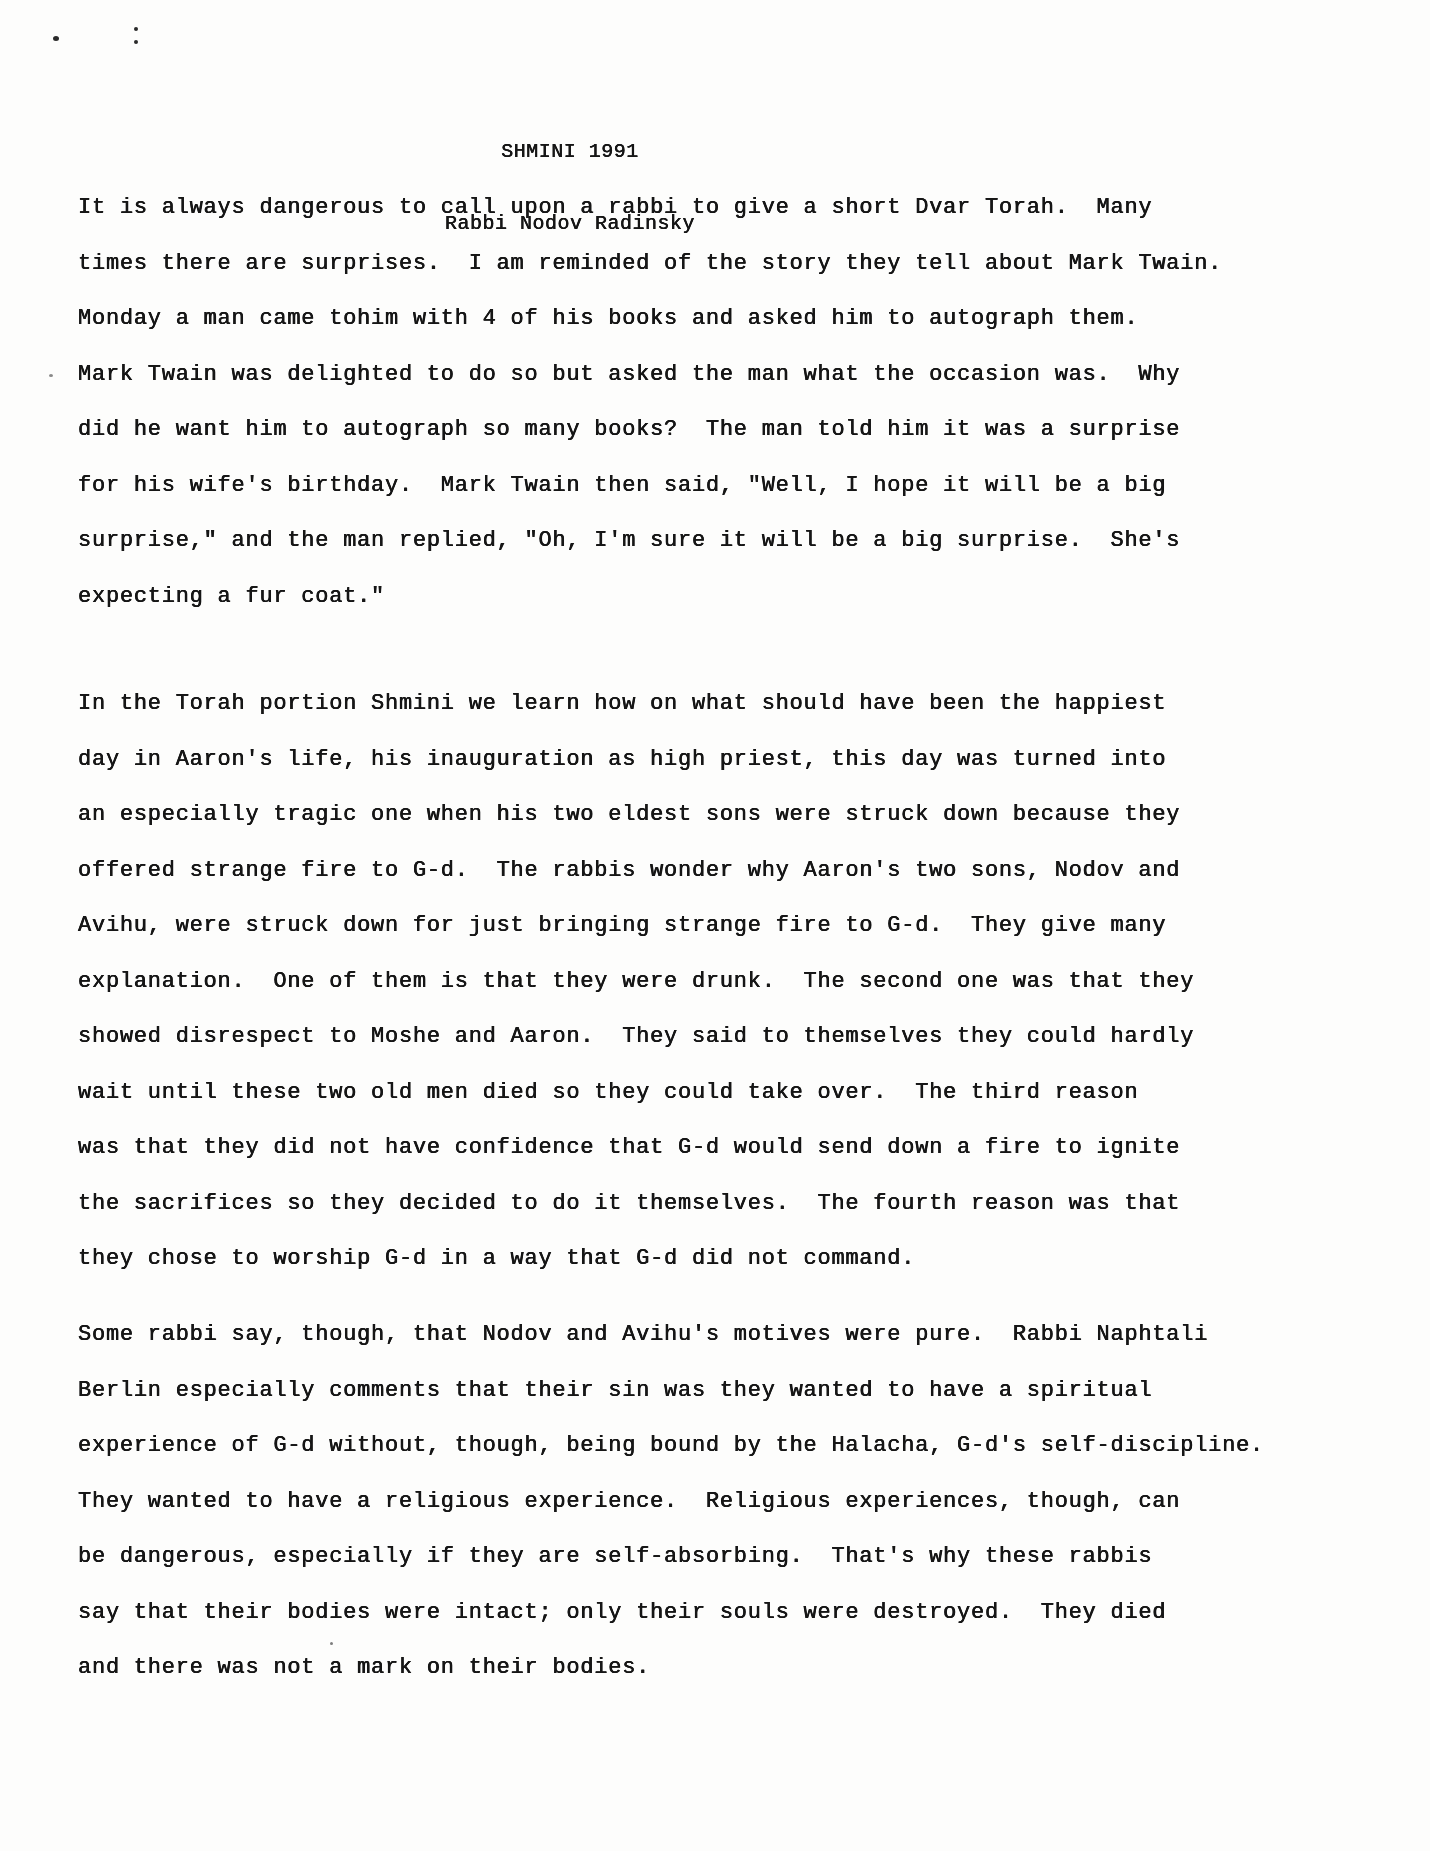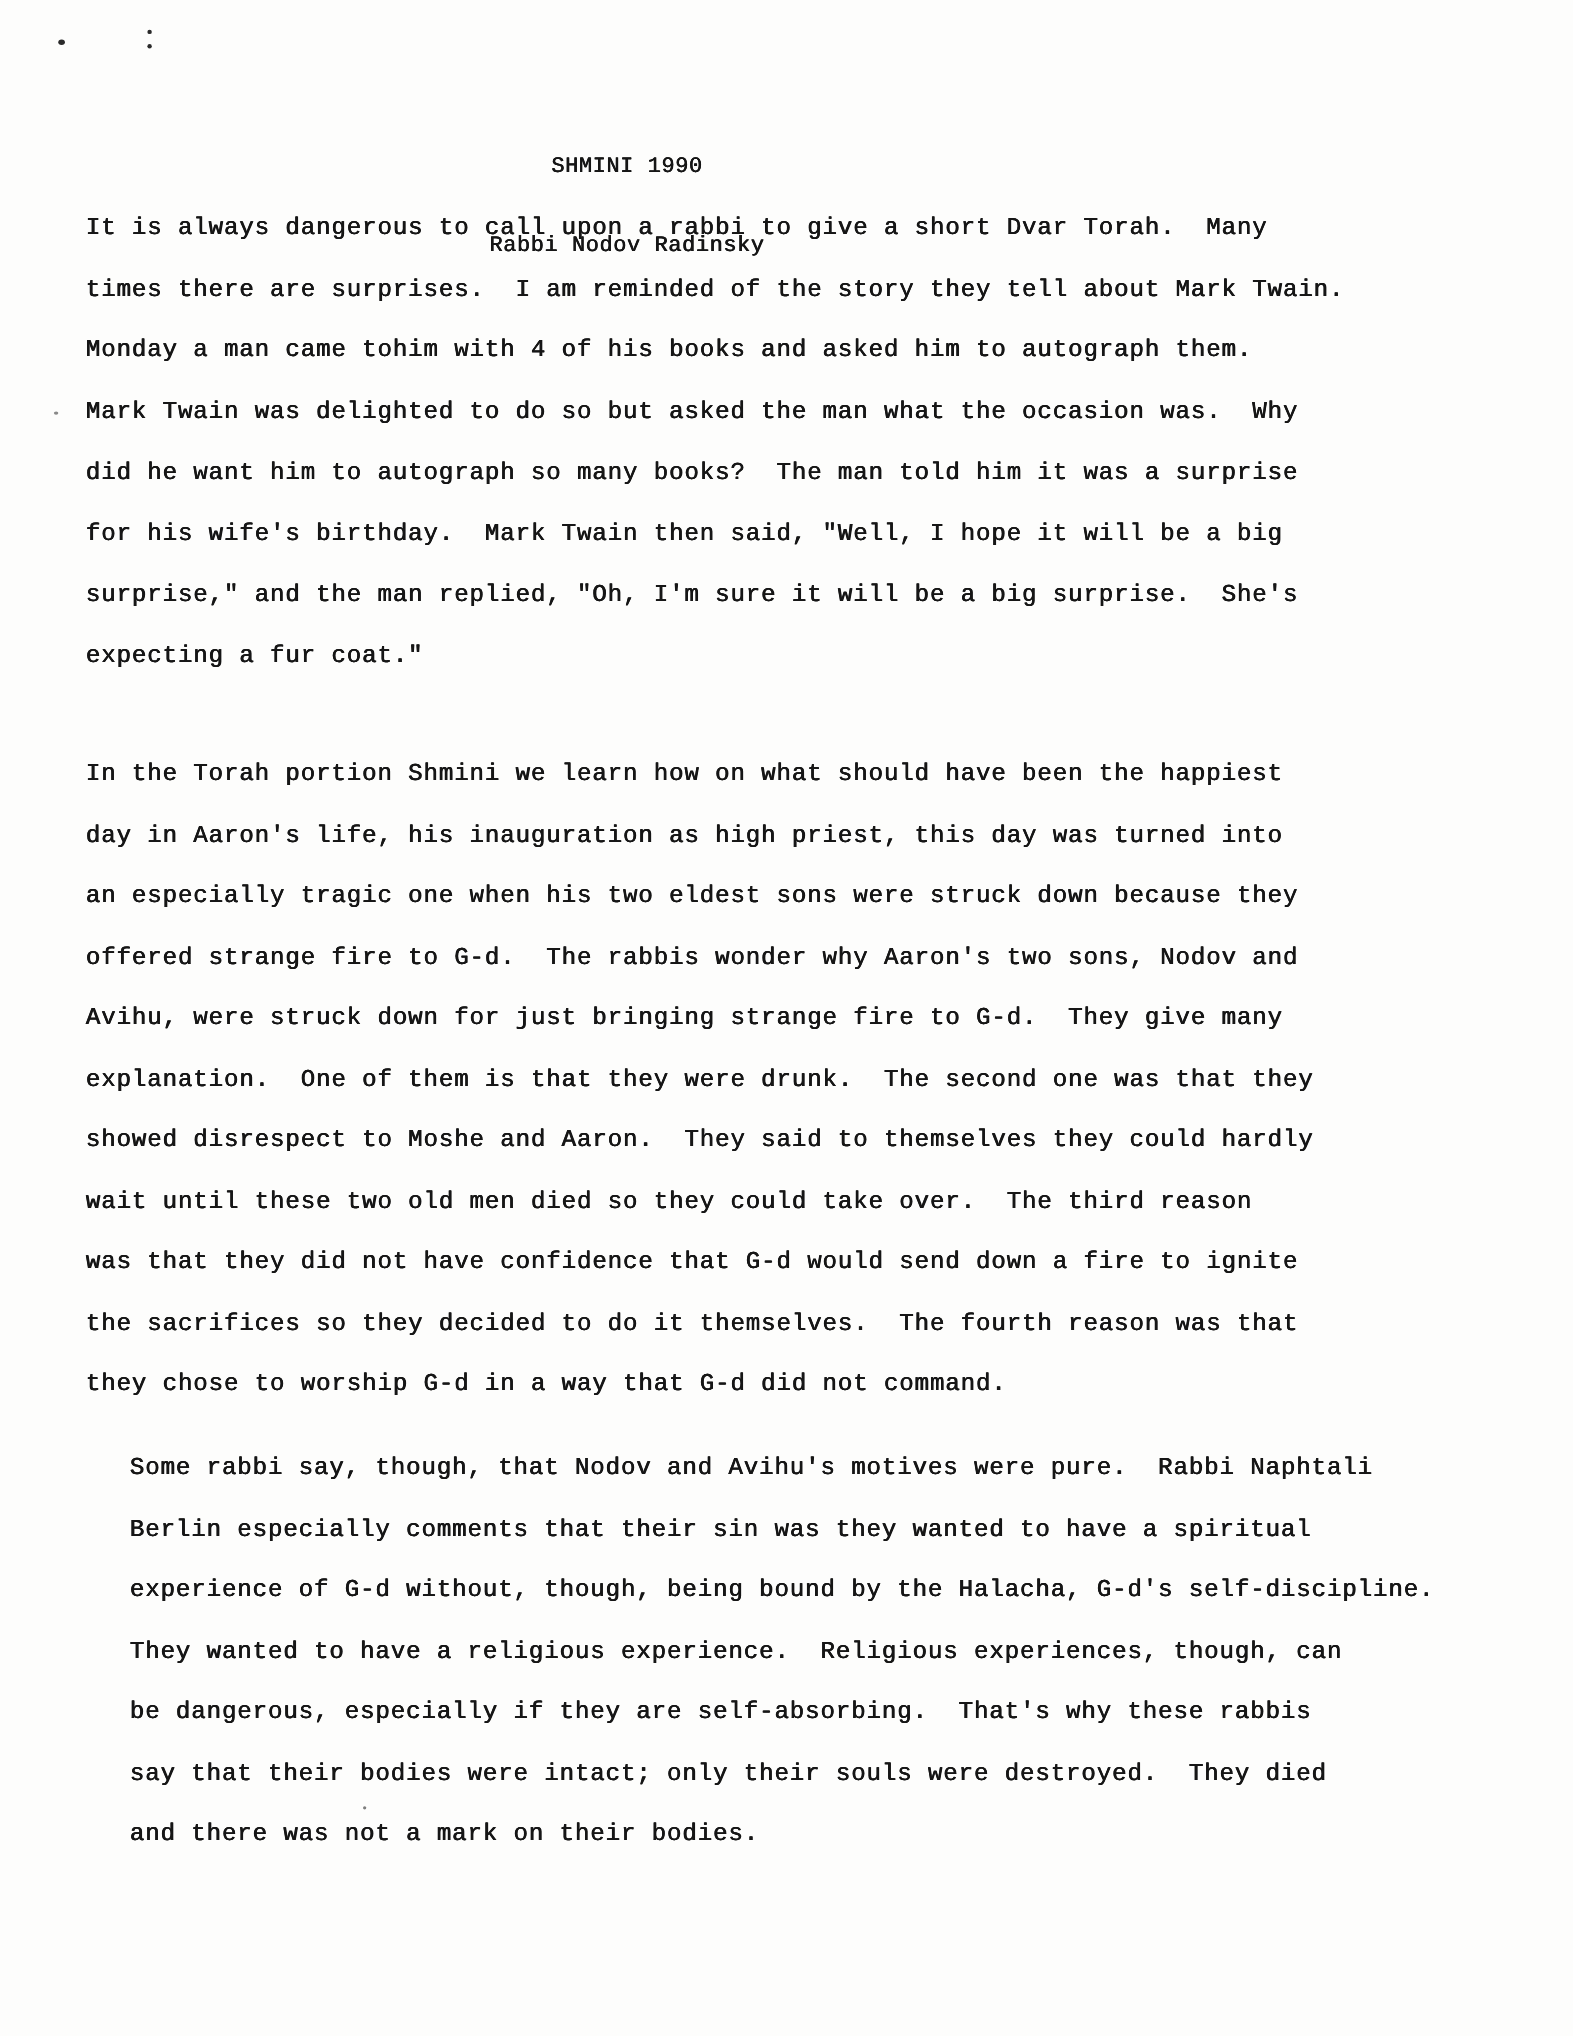--- a/index.html
+++ b/index.html
@@ -35,21 +35,21 @@
     position: absolute;
     left: 78px;
     margin: 0;
     font-size: 22px;
     line-height: 55.5px;
     letter-spacing: 0.75px;
     white-space: pre;
   }
   .para-1 { top: 180px; }
   .para-2 { top: 676px; }
-  .para-3 { top: 1307px; margin-left: 40px; }
+  .para-3 { top: 1307px; }
   
   .speck {
     position: absolute;
     background: #2a2a2a;
     border-radius: 50%;
   }
   .speck-a  { left: 53px;  top: 36px;   width: 6px; height: 5px; }
   .speck-b1 { left: 134px; top: 27px;   width: 4px; height: 4px; }
   .speck-b2 { left: 134px; top: 40px;   width: 4px; height: 4px; }
   .speck-c  { left: 49px;  top: 374px;  width: 4px; height: 3px; opacity: 0.55; }
@@ -60,21 +60,21 @@
 
 <div class="page">
 
   <span class="speck speck-a"></span>
   <span class="speck speck-b1"></span>
   <span class="speck speck-b2"></span>
   <span class="speck speck-c"></span>
   <span class="speck speck-d"></span>
 
   <header class="title-block typed">
-    <div>SHMINI 1990</div>
+    <div>SHMINI 1991</div>
     <div>Rabbi Nodov Radinsky</div>
   </header>
 
   <p class="para para-1 typed">It is always dangerous to call upon a rabbi to give a short Dvar Torah.  Many
 times there are surprises.  I am reminded of the story they tell about Mark Twain.
 Monday a man came tohim with 4 of his books and asked him to autograph them.
 Mark Twain was delighted to do so but asked the man what the occasion was.  Why
 did he want him to autograph so many books?  The man told him it was a surprise
 for his wife's birthday.  Mark Twain then said, "Well, I hope it will be a big
 surprise," and the man replied, "Oh, I'm sure it will be a big surprise.  She's

